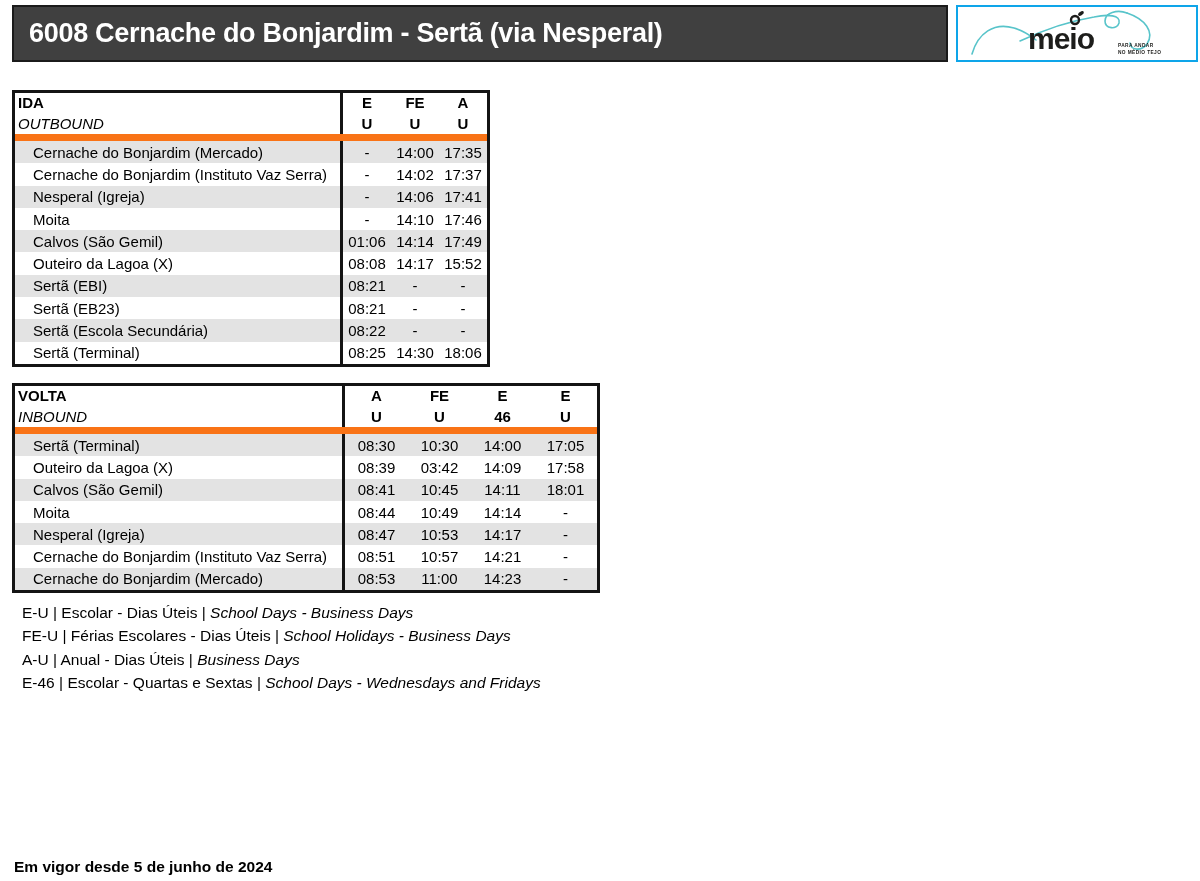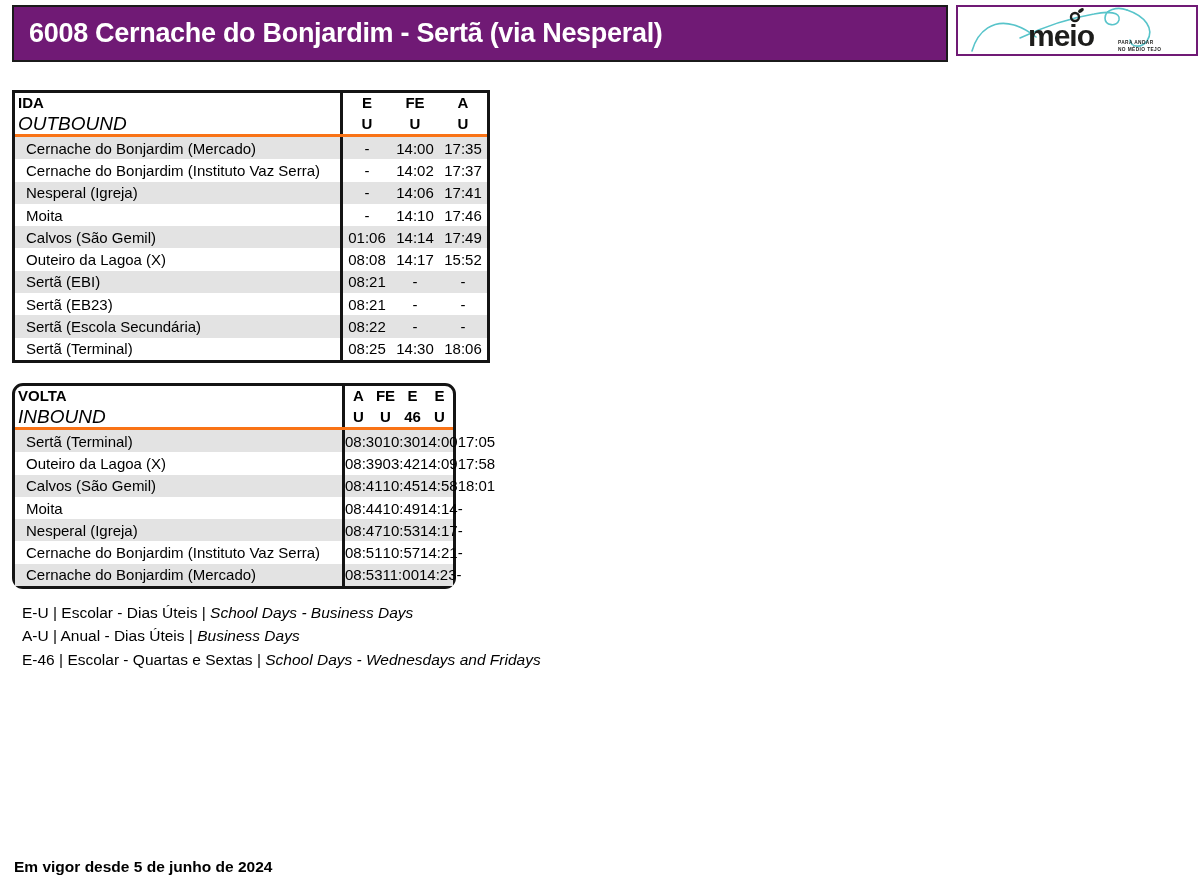--- a/index.html
+++ b/index.html
@@ -9,63 +9,63 @@
     background: #ffffff;
     font-family: "Liberation Sans", sans-serif;
     color: #000;
     overflow: hidden;
   }
 
   
   .header-bar {
     position: absolute; left: 12px; top: 5px;
     width: 936px; height: 57px;
-    background: #701a75;
+    background: #404040;
     border: 2px solid #1b1b1b;
     box-sizing: border-box;
     display: flex; align-items: center;
   }
   .header-title {
     color: #fff; font-size: 27px; font-weight: bold;
     padding-left: 15px; white-space: nowrap; letter-spacing: -0.3px;
   }
   .logo-box {
     position: absolute; left: 956px; top: 5px;
-    width: 242px; height: 51px;
+    width: 242px; height: 57px;
     background: #fff;
-    border: 2px solid #701a75;
+    border: 2px solid #0ea5e9;
     box-sizing: border-box;
     display: flex; align-items: center; justify-content: center;
   }
 
   
   .tt {
     position: absolute; left: 12px;
     border: 3px solid #141414;
     box-sizing: border-box;
     background: #fff;
   }
   .tt-ida   { top: 90px;  width: 478px; }
-  .tt-volta { top: 383px; width: 444px; border-radius: 11px; }
+  .tt-volta { top: 383px; width: 588px; }
 
   .tt-grid { display: grid; }
   .tt-ida   .tt-grid { grid-template-columns: 328px 1fr 1fr 1fr; }
   .tt-volta .tt-grid { grid-template-columns: 330px 1fr 1fr 1fr 1fr; }
 
-  .tt-header { border-bottom: 3px solid #f97316; }
+  .tt-header { border-bottom: 7px solid #f97316; }
   .tt-head-name { padding-left: 3px; border-right: 3px solid #141414; }
   .tt-title    { font-weight: bold;  font-size: 15px; line-height: 20.5px; white-space: nowrap; }
-  .tt-subtitle { font-style: italic; font-size: 19px; line-height: 20.5px; white-space: nowrap; }
+  .tt-subtitle { font-style: italic; font-size: 15px; line-height: 20.5px; white-space: nowrap; }
   .tt-colhead  { text-align: center; }
   .tt-colhead div { font-weight: bold; font-size: 15px; line-height: 20.5px; }
 
   .tt-row { height: 22.3px; }
   .tt-body .tt-row:nth-child(odd) { background: #e3e3e3; }
   .tt-stop {
-    font-size: 15px; padding-left: 11px;
+    font-size: 15px; padding-left: 18px;
     border-right: 3px solid #141414;
     white-space: nowrap; overflow: hidden;
     display: flex; align-items: center;
   }
   .tt-time {
     font-size: 15px;
     display: flex; align-items: center; justify-content: center;
   }
 
   
@@ -235,21 +235,21 @@
           <div class="tt-time">08:39</div>
           <div class="tt-time">03:42</div>
           <div class="tt-time">14:09</div>
           <div class="tt-time">17:58</div>
         </div>
 
         <div class="tt-grid tt-row">
           <div class="tt-stop">Calvos (São Gemil)</div>
           <div class="tt-time">08:41</div>
           <div class="tt-time">10:45</div>
-          <div class="tt-time">14:58</div>
+          <div class="tt-time">14:11</div>
           <div class="tt-time">18:01</div>
         </div>
 
         <div class="tt-grid tt-row">
           <div class="tt-stop">Moita</div>
           <div class="tt-time">08:44</div>
           <div class="tt-time">10:49</div>
           <div class="tt-time">14:14</div>
           <div class="tt-time">-</div>
         </div>
@@ -280,20 +280,23 @@
 
     </div>
   </div>
 
   <div class="legend">
 
       <div class="legend-line">
         <span>E-U | Escolar - Dias Úteis | </span><span class="it">School Days - Business Days</span>
       </div>
 
+      <div class="legend-line">
+        <span>FE-U | Férias Escolares - Dias Úteis | </span><span class="it">School Holidays - Business Days</span>
+      </div>
 
       <div class="legend-line">
         <span>A-U | Anual - Dias Úteis | </span><span class="it">Business Days</span>
       </div>
 
       <div class="legend-line">
         <span>E-46 | Escolar - Quartas e Sextas | </span><span class="it">School Days - Wednesdays and Fridays</span>
       </div>
 
   </div>

